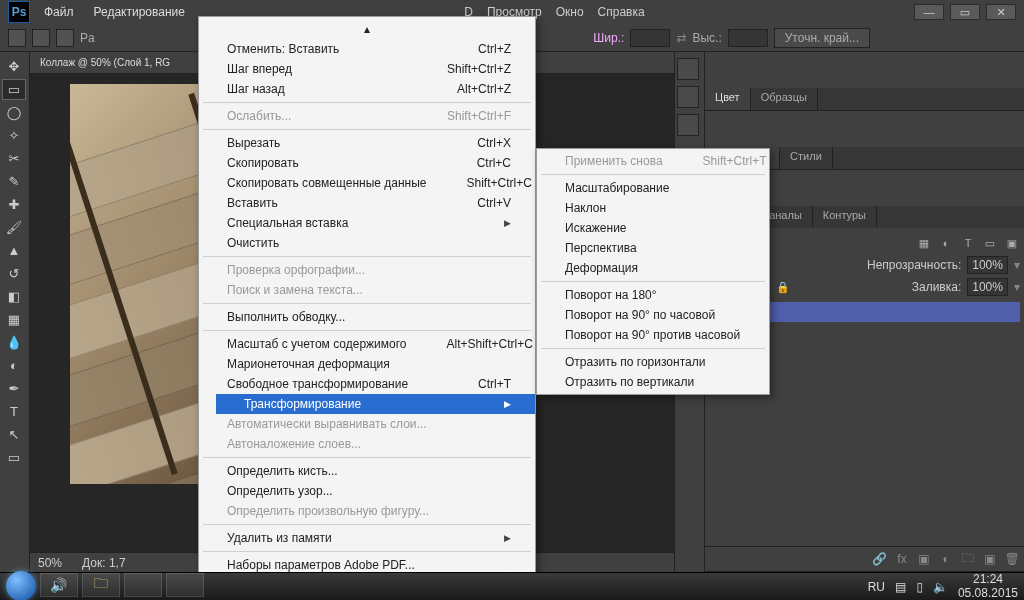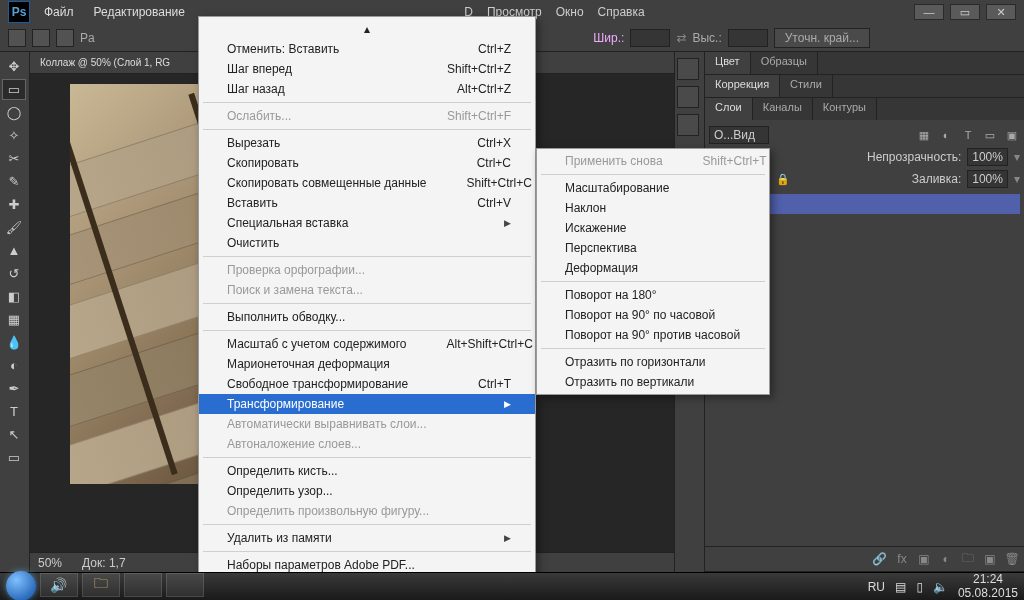--- a/index.html
+++ b/index.html
@@ -25,36 +25,36 @@
   .canvas-viewport { flex:1; background:#262626; position:relative; overflow:hidden; }
   .doc-image { position:absolute; left:40px; top:10px; width:350px; height:400px; overflow:hidden; }
   .photo-bg { width:100%; height:100%; background:linear-gradient(135deg,#c9b896 0%,#9a8466 40%,#6d5840 70%,#3a2e1e 100%); position:relative; }
   .plank { position:absolute; background:linear-gradient(90deg,#b8a68a,#9a8870); border:1px solid rgba(0,0,0,0.2); transform-origin:center; }
   .shadow-obj { position:absolute; left:50%; top:65%; width:60px; height:120px; background:linear-gradient(135deg,#fff,#c020c0,#000); transform:rotate(-20deg); border-radius:8px; filter:blur(1px); opacity:0.9; }
   .status-bottom { position:absolute; bottom:0; left:0; right:0; height:20px; background:#404040; border-top:1px solid #222; color:#ccc; font-size:11px; display:flex; align-items:center; padding:0 8px; gap:20px; }
   .panel-strip { width:30px; background:#404040; border-left:1px solid #222; display:flex; flex-direction:column; gap:6px; padding:6px 2px; }
   .strip-btn { width:22px; height:22px; background:#4a4a4a; border:1px solid #222; }
   .panels { width:320px; background:#404040; border-left:1px solid #222; display:flex; flex-direction:column; }
   .panel-group { border-bottom:1px solid #222; }
-  .panel-tabs { display:flex; background:#363636; height:22px; }
+  .panel-tabs { display:flex; background:#363636; height:22px;margin-top:36px; }
   .panel-tab { padding:3px 10px; color:#aaa; font-size:11px; border-right:1px solid #222; }
   .panel-tab.active { background:#404040; color:#ddd; }
   .panel-body { background:#404040; padding:4px; }
   .layer-controls { display:flex; align-items:center; gap:6px; font-size:11px; color:#ccc; padding:2px 0; flex-wrap:wrap; }
   .layer-controls .field { background:#353535; border:1px solid #222; padding:1px 4px; }
   .sm-icon { width:16px; height:16px; display:inline-flex; align-items:center; justify-content:center; color:#aaa; font-size:11px; }
   .layer-row { display:flex; align-items:center; gap:6px; padding:3px 4px; background:#5060aa; color:#fff; font-size:11px; margin-top:4px; }
   .panel-bottom-icons { display:flex; justify-content:flex-end; gap:6px; padding:4px; border-top:1px solid #222; }
   .pb-icon { width:16px; height:16px; color:#888; font-size:12px; display:flex; align-items:center; justify-content:center; }
 
   
   .dropdown { position:absolute; background:#f4f4f4; border:1px solid #9a9a9a; box-shadow:3px 3px 8px rgba(0,0,0,0.4); padding:2px 0; z-index:100; }
   .dropdown .ditem { display:flex; justify-content:space-between; align-items:center; padding:3px 24px 3px 28px; color:#222; font-size:12px; white-space:nowrap; gap:40px; min-height:20px; }
   .dropdown .ditem.disabled { color:#999; }
-  .dropdown .ditem.highlight { background:#2a6dd0; color:#fff; }
+  .dropdown .ditem.highlight { background:#2a6dd0; color:#fff;margin-left:17px; }
   .dropdown .ditem .arrow { font-size:9px; color:#444; }
   .dropdown .ditem.highlight .arrow { color:#fff; }
   .dropdown .sep { height:1px; background:#cfcfcf; margin:3px 4px; }
   .annot { position:absolute; border:3px solid #d62020; border-radius:50%; width:150px; height:34px; transform:rotate(-3deg); pointer-events:none; }
 
   .taskbar { position:absolute; bottom:0; left:0; right:0; height:28px; background:linear-gradient(#3a3a3a,#1a1a1a); border-top:1px solid #000; display:flex; align-items:center; justify-content:space-between; padding:0 6px; z-index:200; }
   .tb-leftside { display:flex; gap:4px; }
   .task-btn { width:38px; height:24px; background:rgba(255,255,255,0.08); border:1px solid rgba(255,255,255,0.12); display:flex; align-items:center; justify-content:center; font-size:14px; }
   .orb { width:30px; height:30px; border-radius:50%; background:radial-gradient(circle at 35% 30%,#7ec0ff,#0a4aa0); margin-top:-2px; box-shadow:0 0 6px rgba(120,200,255,0.5); }
   .tray { display:flex; align-items:center; gap:10px; color:#ddd; font-size:11px; }

